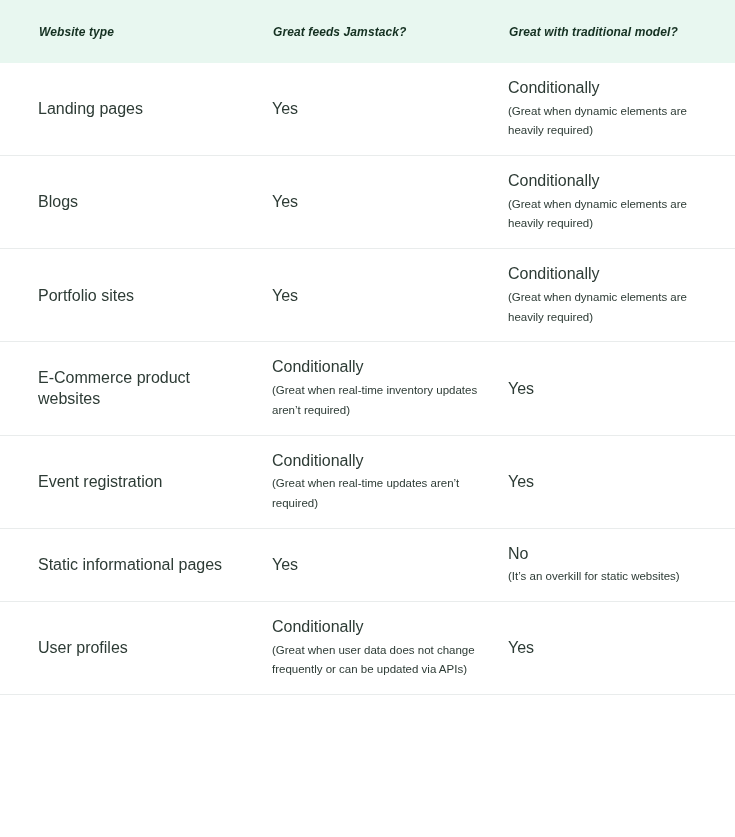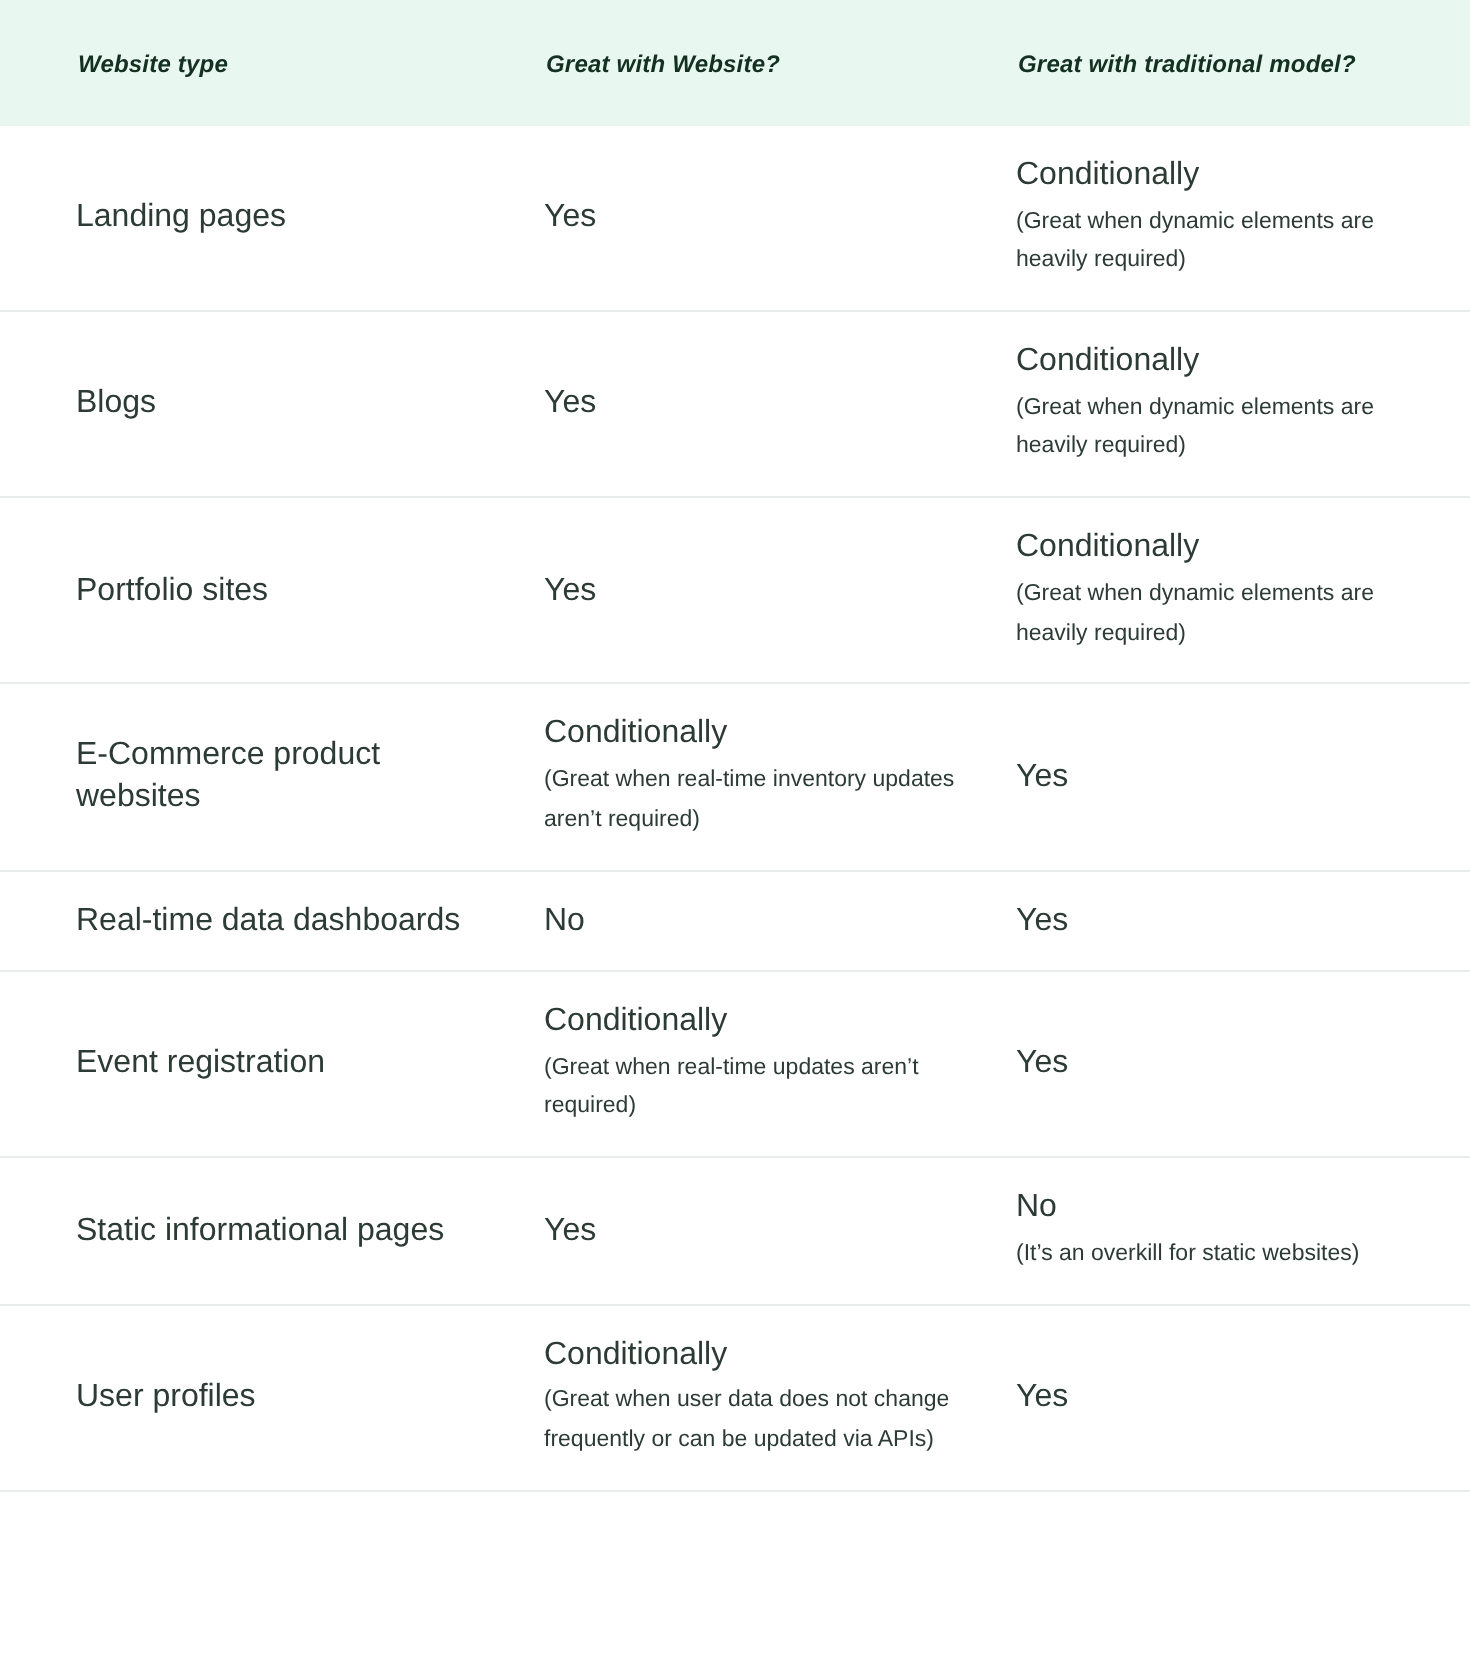--- a/index.html
+++ b/index.html
@@ -81,21 +81,21 @@
     <col class="c1">
     <col class="c2">
     <col class="c3">
   </colgroup>
   <thead>
     <tr>
       <th class="col1">
         <span class="th-inner">Website type</span>
       </th>
       <th class="col2">
-        <span class="th-inner">Great with Website?</span>
+        <span class="th-inner">Great feeds Jamstack?</span>
       </th>
       <th class="col3">
         <span class="th-inner">Great with traditional model?</span>
       </th>
     </tr>
   </thead>
   <tbody id="table-body">
       <tr>
         <td class="col1">
           <span class="cell-main">Landing pages</span>
@@ -139,31 +139,20 @@
         <td class="col2">
           <span class="cell-main">Conditionally</span>
           <span class="cell-note">(Great when real-time inventory updates aren’t required)</span>
         </td>
         <td class="col3">
           <span class="cell-main">Yes</span>
         </td>
       </tr>
       <tr>
         <td class="col1">
-          <span class="cell-main">Real-time data dashboards</span>
-        </td>
-        <td class="col2">
-          <span class="cell-main">No</span>
-        </td>
-        <td class="col3">
-          <span class="cell-main">Yes</span>
-        </td>
-      </tr>
-      <tr>
-        <td class="col1">
           <span class="cell-main">Event registration</span>
         </td>
         <td class="col2">
           <span class="cell-main">Conditionally</span>
           <span class="cell-note">(Great when real-time updates aren’t required)</span>
         </td>
         <td class="col3">
           <span class="cell-main">Yes</span>
         </td>
       </tr>

